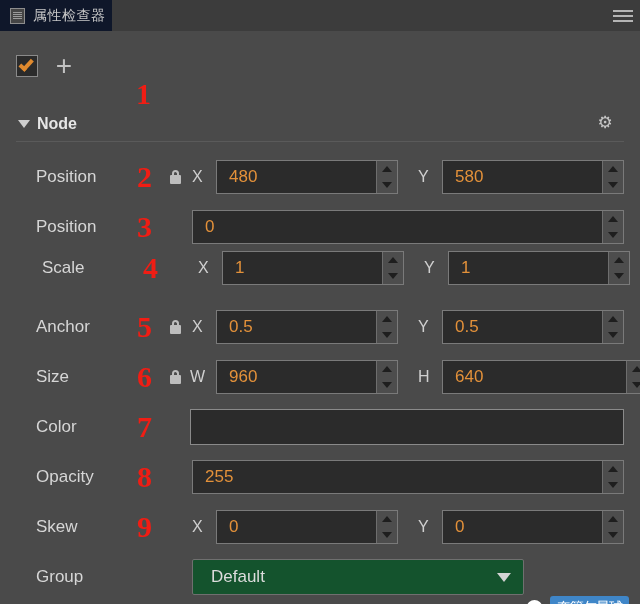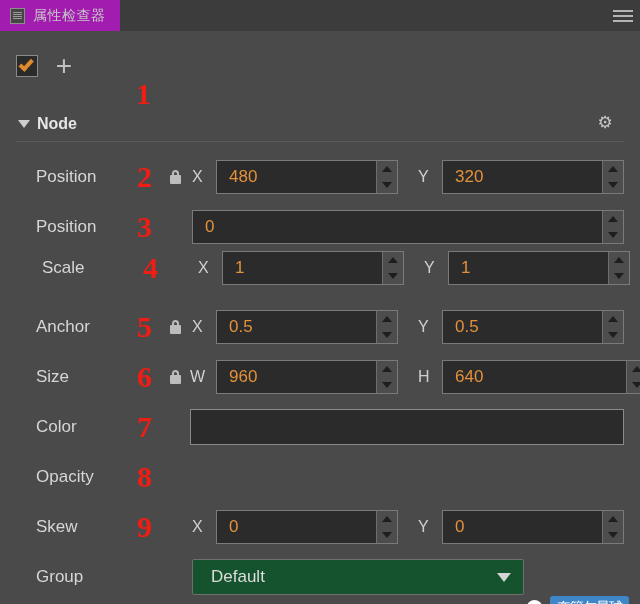--- a/index.html
+++ b/index.html
@@ -19,24 +19,24 @@
   .titlebar {
     position: absolute;
     left: 0; top: 0;
     width: 640px; height: 31px;
     background: #3c3c3c;
     display: flex;
     align-items: center;
   }
   .tab {
     height: 31px;
-    background: #a21caf;
-    display: flex;
-    align-items: center;
-    padding: 0 14px 0 10px;
+    background: #0f172a;
+    display: flex;
+    align-items: center;
+    padding: 0 6px 0 10px;
     box-sizing: border-box;
   }
   .tab-icon {
     width: 15px; height: 16px;
     border: 1px solid #8d8d8d;
     box-sizing: border-box;
     margin-right: 8px;
     display: flex;
     flex-direction: column;
     justify-content: center;
@@ -365,21 +365,21 @@
     <span class="axis" style="left:192px; top:16px;">X</span>
     <span class="field" style="left:216px; top:8px; width:182px;">
       <span class="val">480</span>
       <span class="spinner">
           <span class="up"></span>
           <span class="dn"></span>
         </span>
     </span>
     <span class="axis" style="left:418px; top:16px;">Y</span>
     <span class="field" style="left:442px; top:8px; width:182px;">
-      <span class="val">320</span>
+      <span class="val">580</span>
       <span class="spinner">
           <span class="up"></span>
           <span class="dn"></span>
         </span>
     </span>
   </div>
 
   <div class="row" style="top:171px;">
     <span class="row-label">Position</span>
     <span class="marker" style="left:137px; top:10px;">3</span>
@@ -468,20 +468,27 @@
     <span class="marker" style="left:137px; top:10px;">7</span>
     <span class="swatch-wrap" style="left:190px; top:7px; width:434px;">
       <span class="swatch-main"></span>
       <span class="swatch-alpha"></span>
     </span>
   </div>
 
   <div class="row" style="top:421px;">
     <span class="row-label">Opacity</span>
     <span class="marker" style="left:137px; top:10px;">8</span>
+    <span class="field" style="left:192px; top:8px; width:432px;">
+      <span class="val">255</span>
+      <span class="spinner">
+          <span class="up"></span>
+          <span class="dn"></span>
+        </span>
+    </span>
   </div>
 
   <div class="row" style="top:471px;">
     <span class="row-label">Skew</span>
     <span class="marker" style="left:137px; top:10px;">9</span>
     <span class="axis" style="left:192px; top:16px;">X</span>
     <span class="field" style="left:216px; top:8px; width:182px;">
       <span class="val">0</span>
       <span class="spinner">
           <span class="up"></span>

